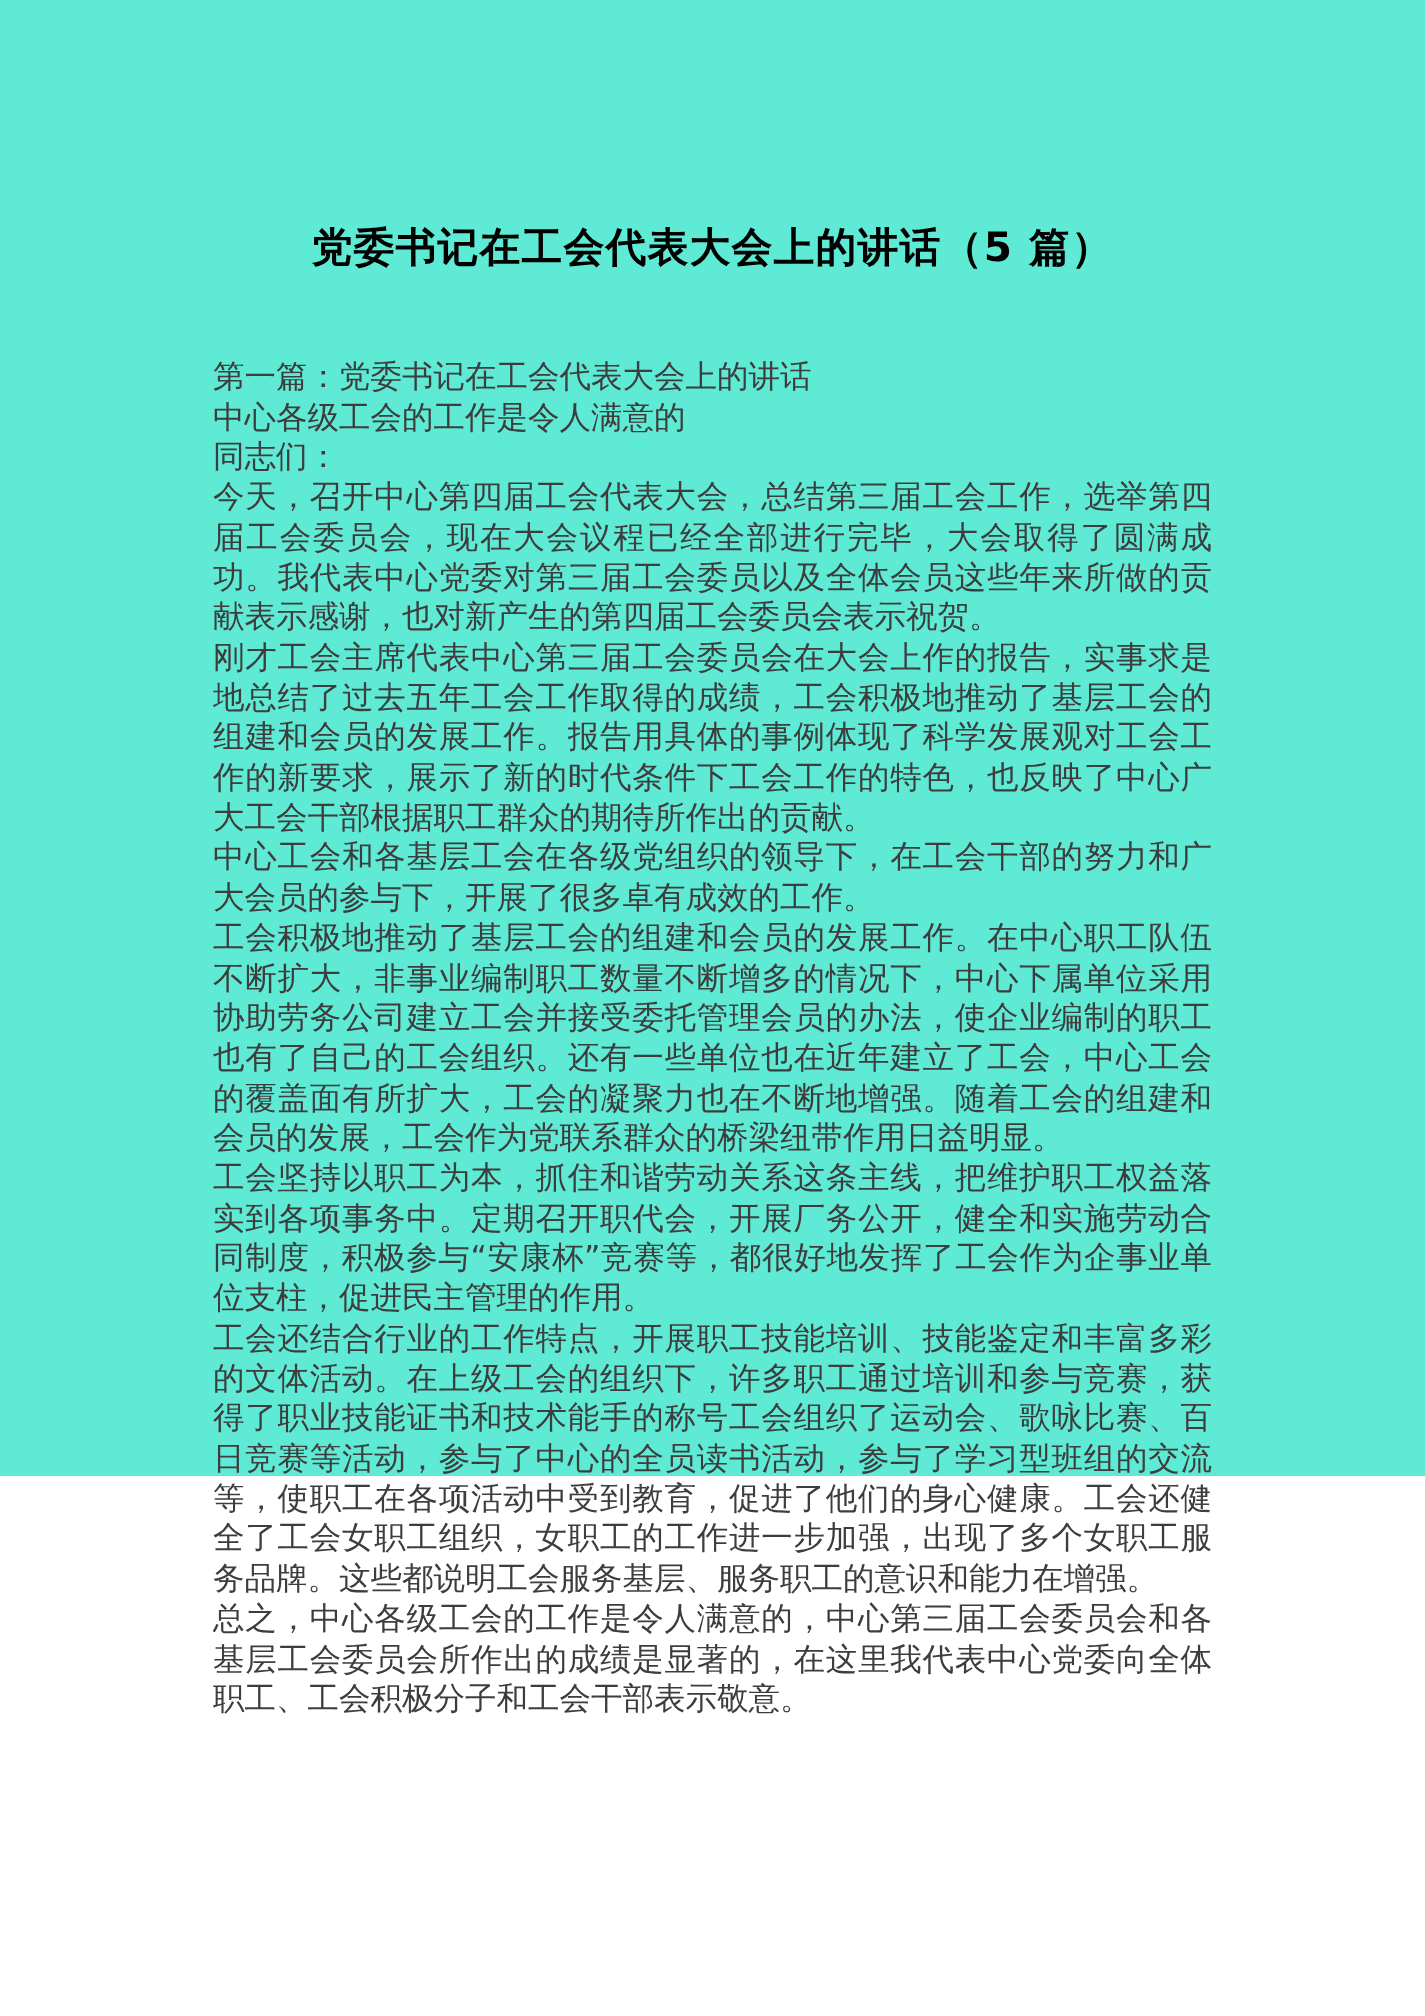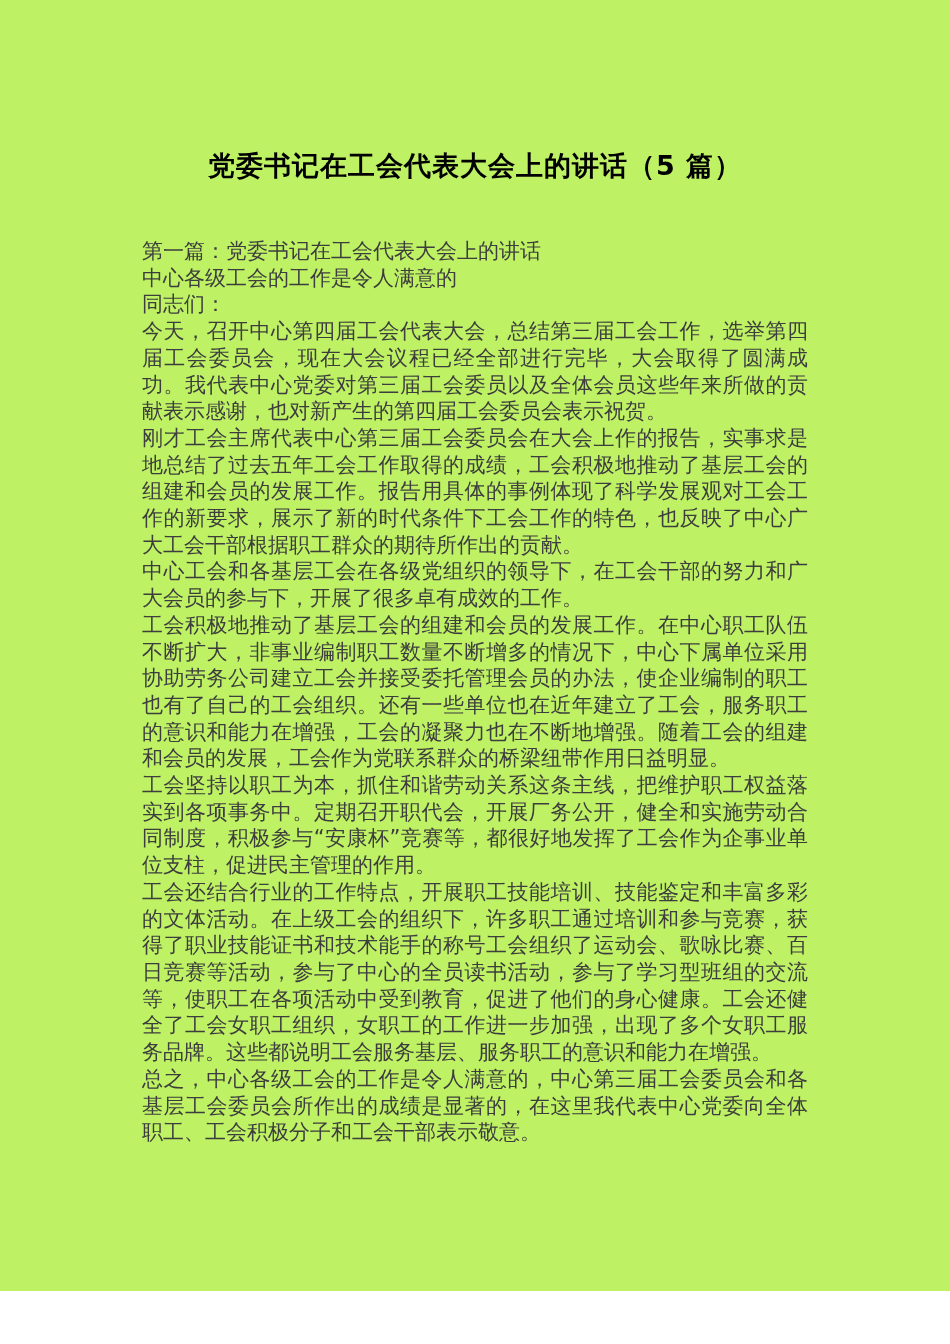--- a/index.html
+++ b/index.html
@@ -9,22 +9,22 @@
   }
   body {
     width: 950px;
     height: 1344px;
     overflow: hidden;
     font-family: "DejaVu Sans", "Liberation Sans", sans-serif;
   }
   .page {
     box-sizing: border-box;
     width: 950px;
-    height: 1291px;
-    background: #bef264;
+    height: 984px;
+    background: #5eead4;
     padding: 148px 142px 0 142px;
   }
   .doc-title {
     margin: 0;
     font-size: 27px;
     line-height: 36px;
     font-weight: bold;
     color: #000000;
     text-align: center;
     letter-spacing: 1px;
@@ -50,18 +50,18 @@
 <div class="page">
   <h1 class="doc-title">党委书记在工会代表大会上的讲话（5 篇）</h1>
 
   <div class="doc-body">
     <p>第一篇：党委书记在工会代表大会上的讲话</p>
     <p>中心各级工会的工作是令人满意的</p>
     <p>同志们：</p>
     <p>今天，召开中心第四届工会代表大会，总结第三届工会工作，选举第四届工会委员会，现在大会议程已经全部进行完毕，大会取得了圆满成功。我代表中心党委对第三届工会委员以及全体会员这些年来所做的贡献表示感谢，也对新产生的第四届工会委员会表示祝贺。</p>
     <p>刚才工会主席代表中心第三届工会委员会在大会上作的报告，实事求是地总结了过去五年工会工作取得的成绩，工会积极地推动了基层工会的组建和会员的发展工作。报告用具体的事例体现了科学发展观对工会工作的新要求，展示了新的时代条件下工会工作的特色，也反映了中心广大工会干部根据职工群众的期待所作出的贡献。</p>
     <p>中心工会和各基层工会在各级党组织的领导下，在工会干部的努力和广大会员的参与下，开展了很多卓有成效的工作。</p>
-    <p>工会积极地推动了基层工会的组建和会员的发展工作。在中心职工队伍不断扩大，非事业编制职工数量不断增多的情况下，中心下属单位采用协助劳务公司建立工会并接受委托管理会员的办法，使企业编制的职工也有了自己的工会组织。还有一些单位也在近年建立了工会，服务职工的意识和能力在增强，工会的凝聚力也在不断地增强。随着工会的组建和会员的发展，工会作为党联系群众的桥梁纽带作用日益明显。</p>
+    <p>工会积极地推动了基层工会的组建和会员的发展工作。在中心职工队伍不断扩大，非事业编制职工数量不断增多的情况下，中心下属单位采用协助劳务公司建立工会并接受委托管理会员的办法，使企业编制的职工也有了自己的工会组织。还有一些单位也在近年建立了工会，中心工会的覆盖面有所扩大，工会的凝聚力也在不断地增强。随着工会的组建和会员的发展，工会作为党联系群众的桥梁纽带作用日益明显。</p>
     <p>工会坚持以职工为本，抓住和谐劳动关系这条主线，把维护职工权益落实到各项事务中。定期召开职代会，开展厂务公开，健全和实施劳动合同制度，积极参与“安康杯”竞赛等，都很好地发挥了工会作为企事业单位支柱，促进民主管理的作用。</p>
     <p>工会还结合行业的工作特点，开展职工技能培训、技能鉴定和丰富多彩的文体活动。在上级工会的组织下，许多职工通过培训和参与竞赛，获得了职业技能证书和技术能手的称号工会组织了运动会、歌咏比赛、百日竞赛等活动，参与了中心的全员读书活动，参与了学习型班组的交流等，使职工在各项活动中受到教育，促进了他们的身心健康。工会还健全了工会女职工组织，女职工的工作进一步加强，出现了多个女职工服务品牌。这些都说明工会服务基层、服务职工的意识和能力在增强。</p>
     <p>总之，中心各级工会的工作是令人满意的，中心第三届工会委员会和各基层工会委员会所作出的成绩是显著的，在这里我代表中心党委向全体职工、工会积极分子和工会干部表示敬意。</p>
   </div>
 </div>
 
 </body></html>

